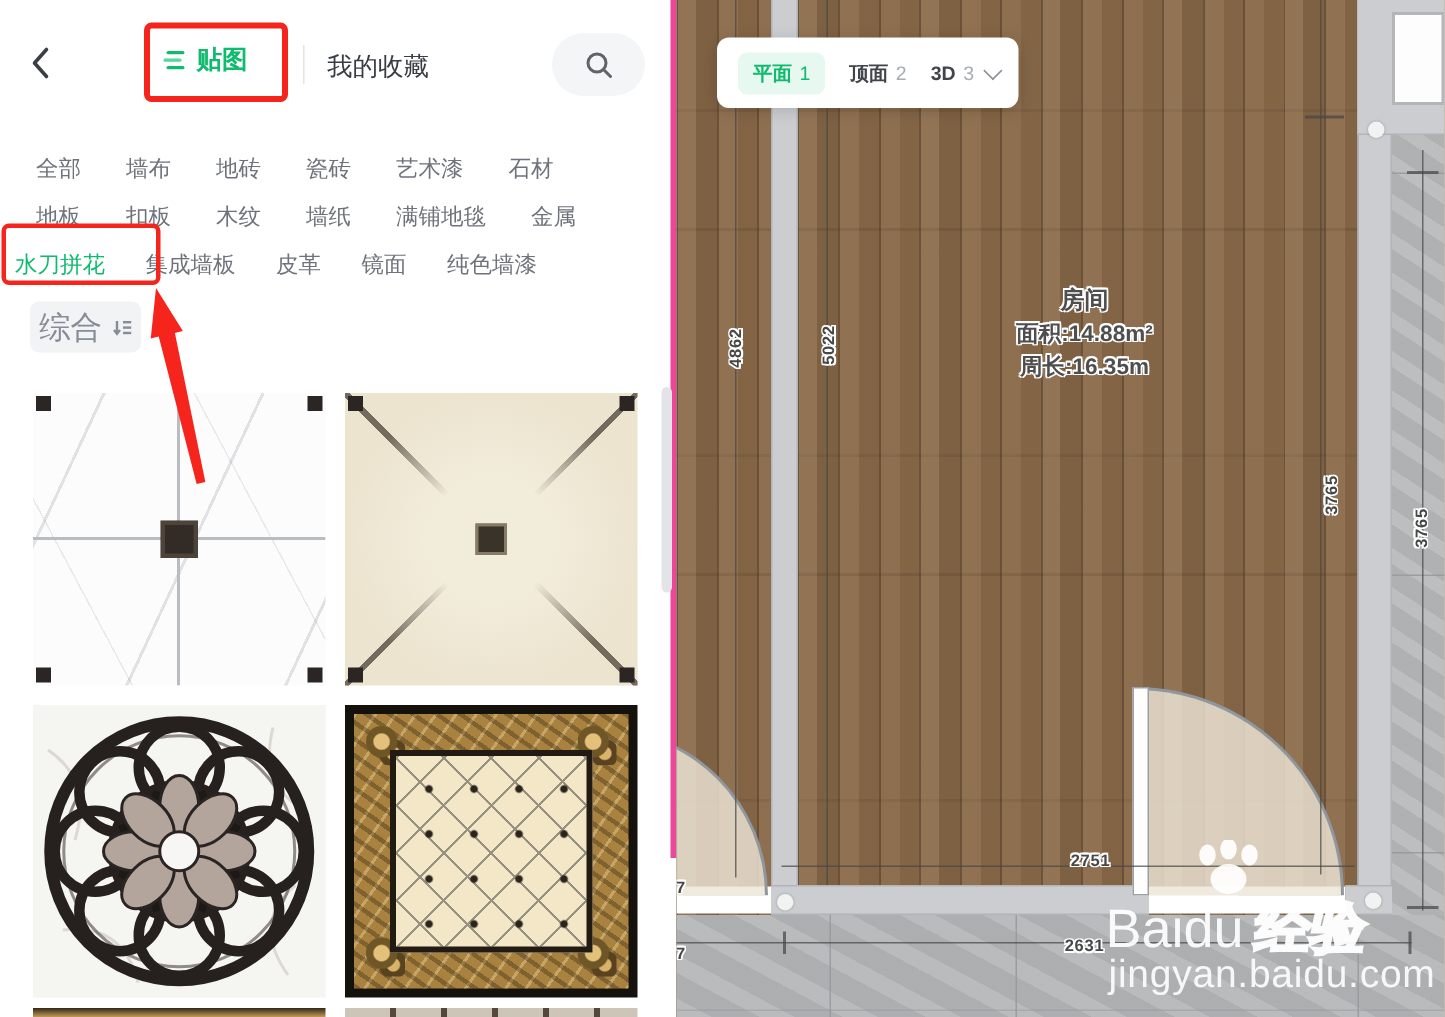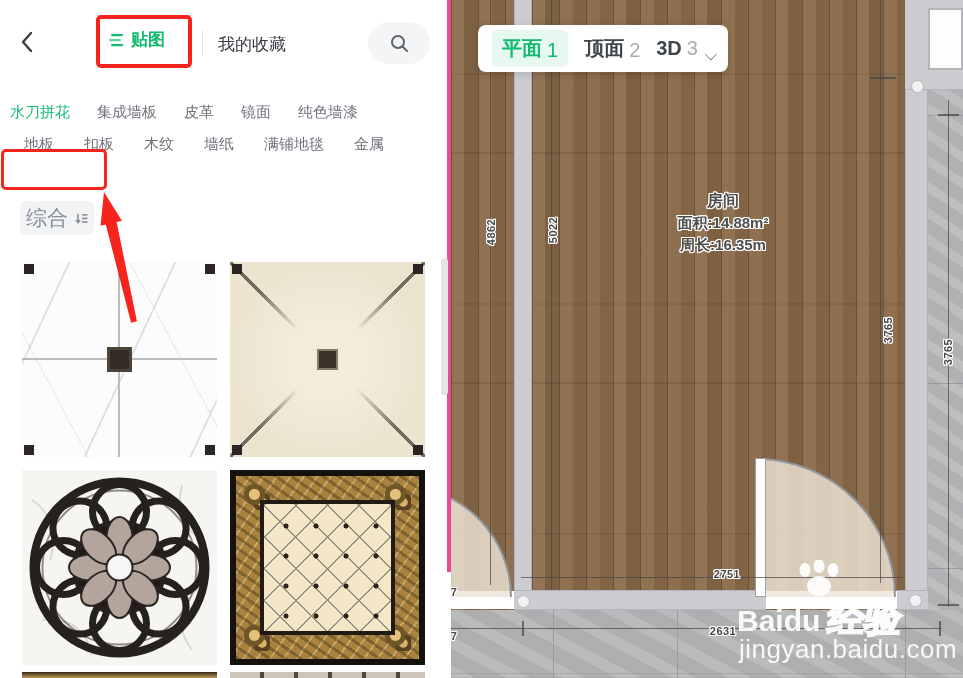--- a/index.html
+++ b/index.html
@@ -99,29 +99,29 @@
   .arc-r { left:306px; top:458px; width:139px; height:139px; }
   .arc-l { left:-51px; top:485px; width:112px; height:112px; }
 
   .outlined { color:#474747; text-shadow:-1px -1px 0 #fff,1px -1px 0 #fff,-1px 1px 0 #fff,1px 1px 0 #fff,-1px 0 0 #fff,1px 0 0 #fff,0 -1px 0 #fff,0 1px 0 #fff; }
   .dim-label { position:absolute; font-size:11px; font-weight:bold; letter-spacing:.5px; transform:translate(-50%,-50%); }
   .dim-label.vert { transform:translate(-50%,-50%) rotate(-90deg); }
   .room-info { position:absolute; left:272px; top:190px; transform:translateX(-50%); text-align:center; font-size:15px; line-height:22px; font-weight:bold; color:#4e4e4e; }
   .room-info .rname { font-size:16px;text-align:center; }
 
   .view-switcher { position:absolute; left:27px; top:25px; height:47px; background:#fff; border-radius:8px; box-shadow:0 2px 10px rgba(0,0,0,.14); display:flex; align-items:center; padding:0 14px; gap:16px; }
-  .vt { display:flex; align-items:flex-end; gap:5px; font-size:20px; font-weight:bold; color:#40454c; cursor:pointer; white-space:nowrap; }
+  .vt { display:flex; align-items:center; gap:5px; font-size:13px; font-weight:bold; color:#40454c; cursor:pointer; white-space:nowrap; }
   .vt .num { color:#a9adb3; font-weight:normal; }
   .vt.active { background:#e7f8f0; color:#10ba6e; border-radius:6px; padding:5px 10px; }
   .vt.active .num { color:#10ba6e; }
   .vt .chev { border-color:#8b9097; margin-left:2px; }
 
   .watermark { position:absolute; left:284px; top:560px; color:rgba(255,255,255,.93); pointer-events:none; }
   .wm-row { position:absolute; left:2px; top:34px; display:flex; align-items:baseline; white-space:nowrap; }
-  .wm-latin { font-size:30px; font-weight:bold; letter-spacing:0; }
+  .wm-latin { font-size:36px; font-weight:normal; letter-spacing:0; }
   .wm-cn { font-size:37px; font-weight:bold; margin-left:8px; color:rgba(255,255,255,.18); -webkit-text-stroke:2px rgba(255,255,255,.95); transform:skewX(-6deg); }
   .wm-url { position:absolute; left:4px; top:74px; font-size:26px; letter-spacing:.5px; color:rgba(255,255,255,.9); white-space:nowrap; }
   .paw { position:absolute; left:58px; top:0; }
 </style>
 </head>
 <body>
 
 <div class="app">
 
   <div class="left-panel">
@@ -144,34 +144,42 @@
       <div class="tab-fav"><span>我的收藏</span></div>
       <div class="search-pill">
         <svg width="20" height="20" viewBox="0 0 20 20">
           <circle cx="9" cy="9" r="6" fill="none" stroke="#5f6469" stroke-width="2"></circle>
           <line x1="13.5" y1="13.5" x2="18" y2="18" stroke="#5f6469" stroke-width="2" stroke-linecap="round"></line>
         </svg>
       </div>
     </div>
 
     <div class="cats">
-      <div class="cat-row r3">
-        <span class="cat active">水刀拼花</span>
-        <span class="cat">集成墙板</span>
-        <span class="cat">皮革</span>
-        <span class="cat">镜面</span>
-        <span class="cat">纯色墙漆</span>
+      <div class="cat-row">
+        <span class="cat">全部</span>
+        <span class="cat">墙布</span>
+        <span class="cat">地砖</span>
+        <span class="cat">瓷砖</span>
+        <span class="cat">艺术漆</span>
+        <span class="cat">石材</span>
       </div>
       <div class="cat-row">
         <span class="cat">地板</span>
         <span class="cat">扣板</span>
         <span class="cat">木纹</span>
         <span class="cat">墙纸</span>
         <span class="cat">满铺地毯</span>
         <span class="cat">金属</span>
+      </div>
+      <div class="cat-row r3">
+        <span class="cat active">水刀拼花</span>
+        <span class="cat">集成墙板</span>
+        <span class="cat">皮革</span>
+        <span class="cat">镜面</span>
+        <span class="cat">纯色墙漆</span>
       </div>
     </div>
 
     <div class="toolbar">
       <div class="pill pill-sort">
         <span>综合</span>
         <svg width="13" height="13" viewBox="0 0 13 13">
           <line x1="3" y1="2" x2="3" y2="10" stroke="#878d97" stroke-width="1.6"></line>
             <polyline points="1,8 3,10.5 5,8" fill="none" stroke="#878d97" stroke-width="1.6"></polyline>
           <rect x="7" y="2" width="5.5" height="1.6" fill="#878d97"></rect>

